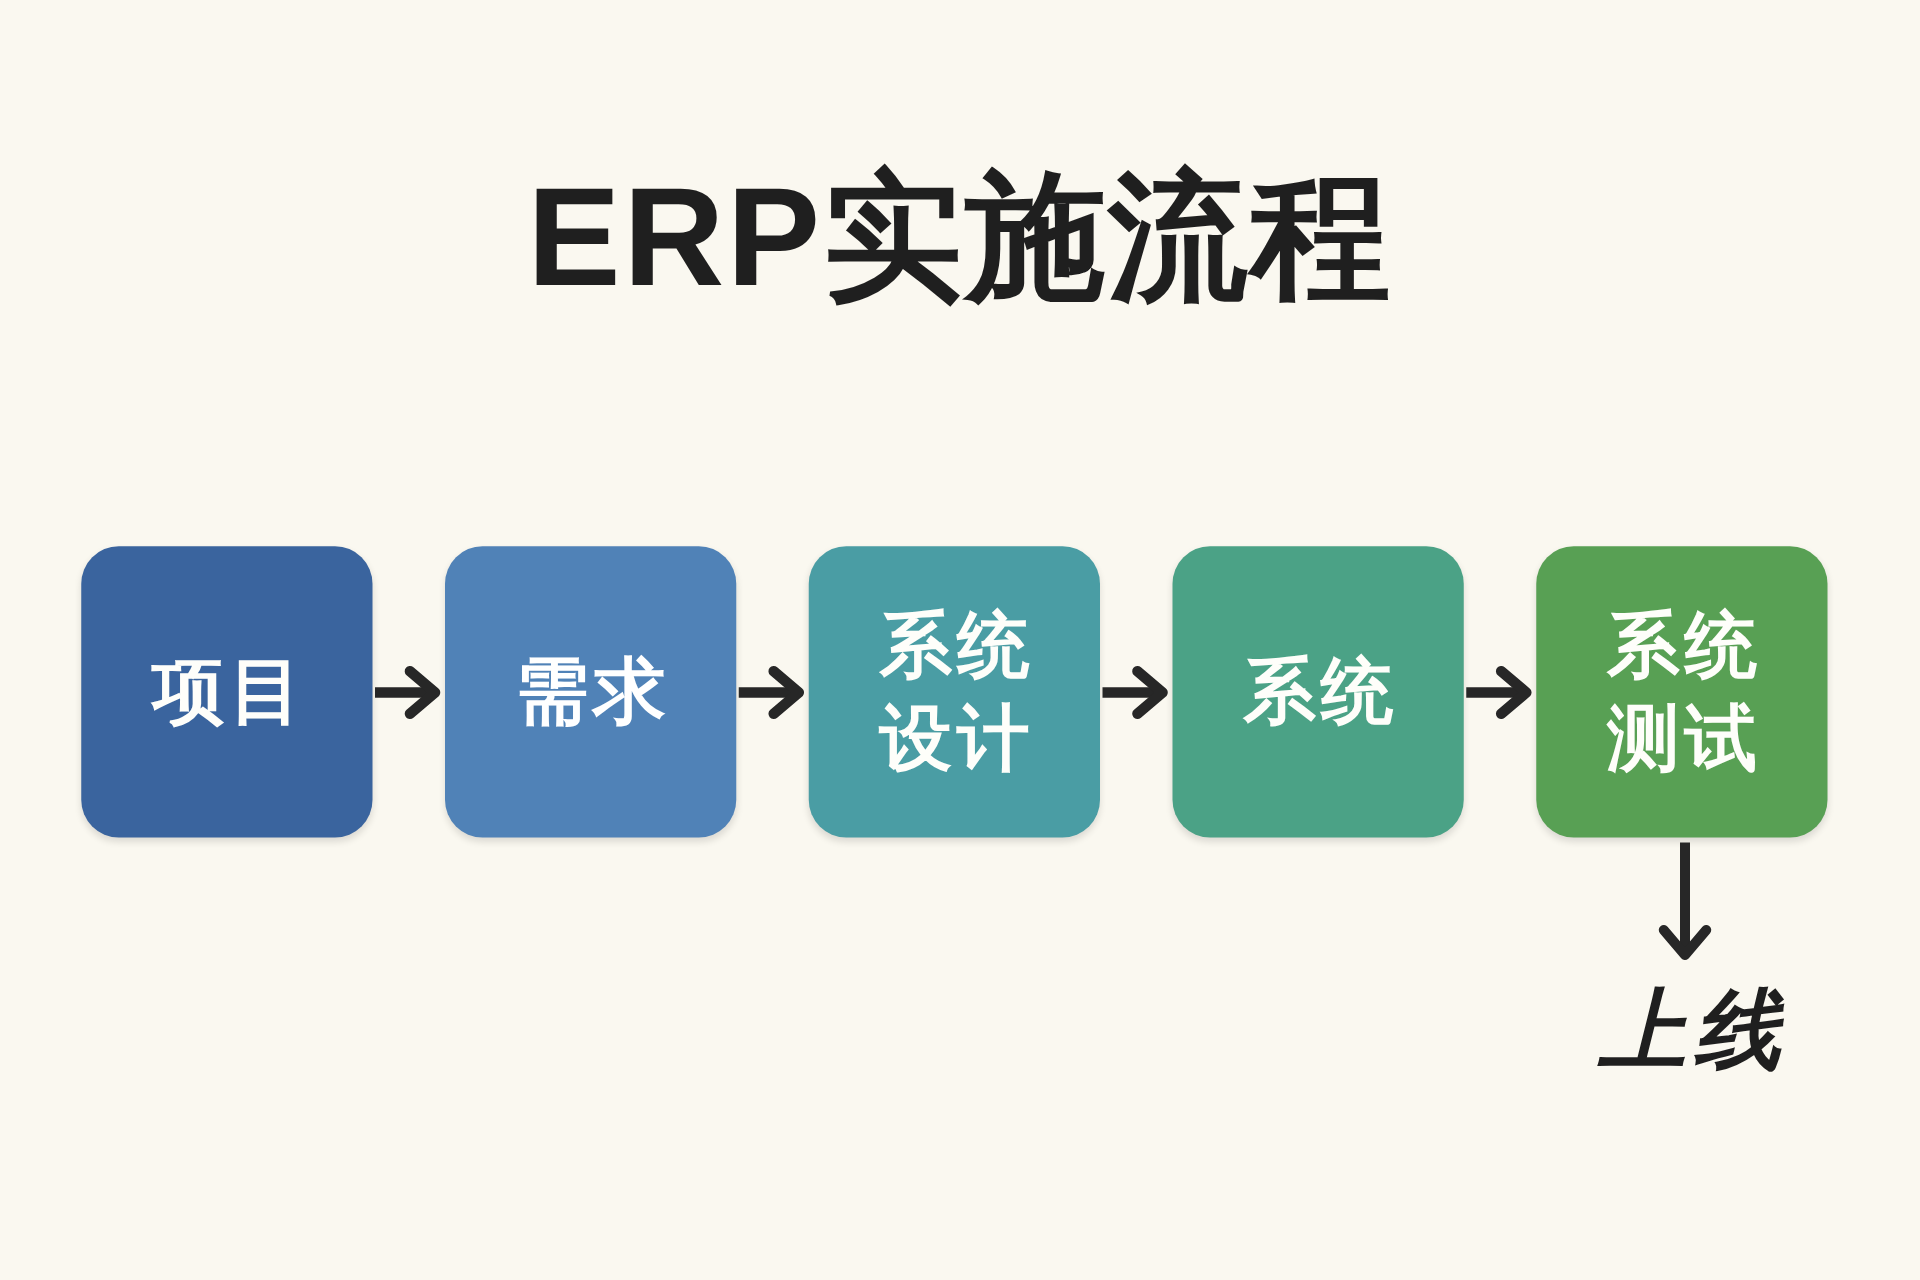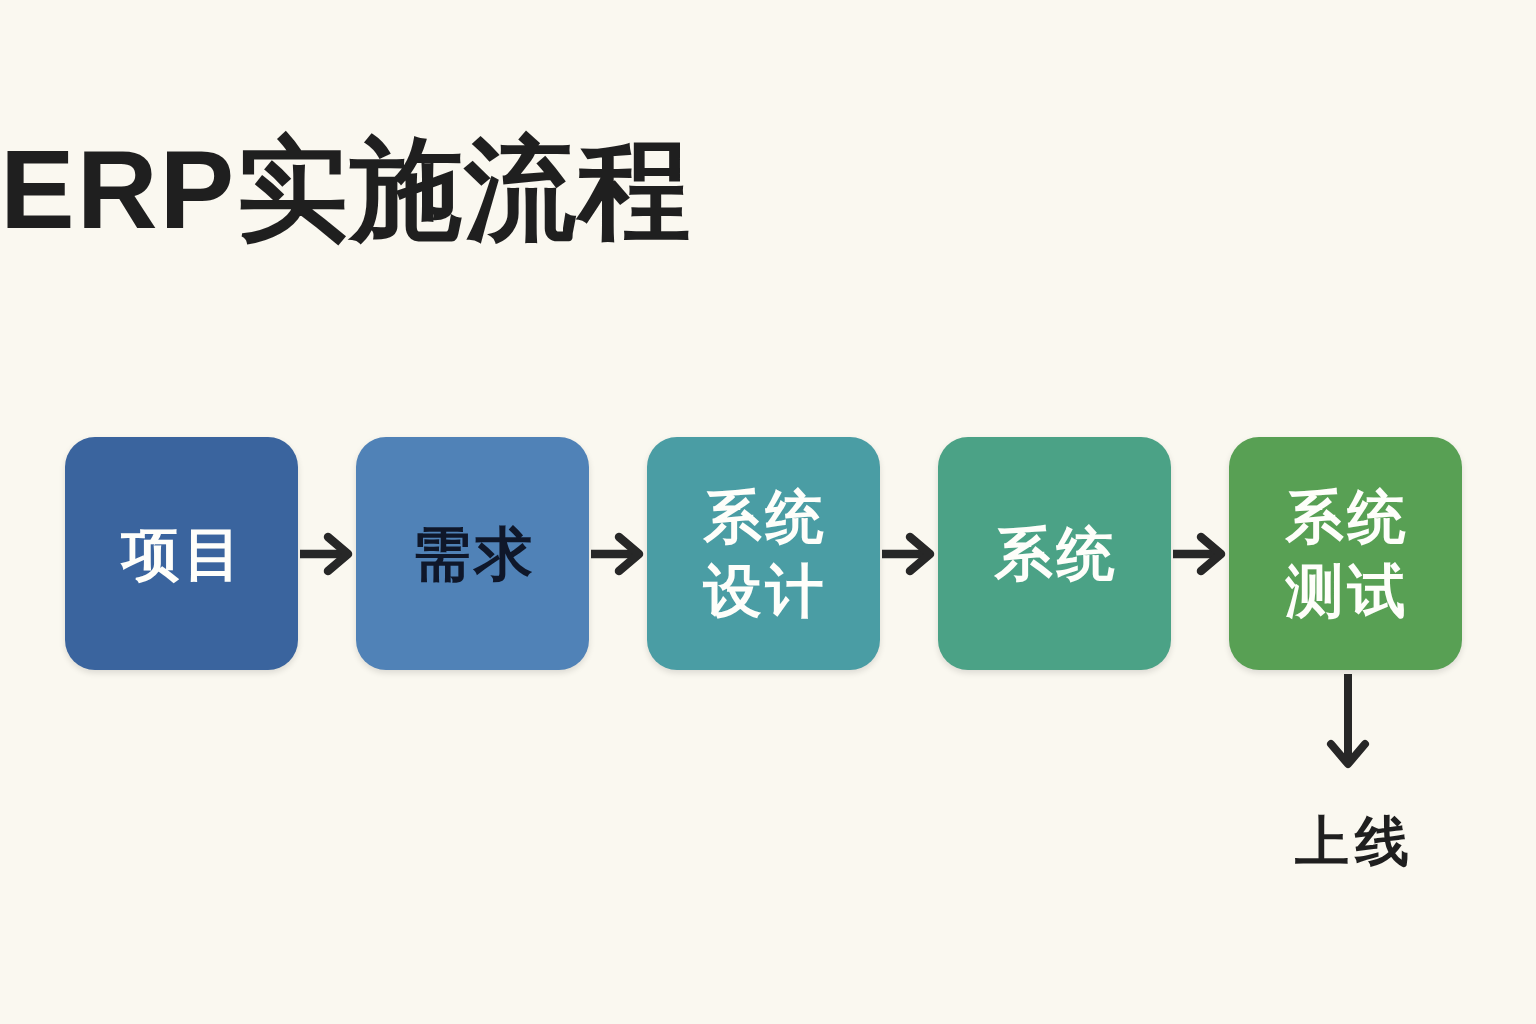--- a/index.html
+++ b/index.html
@@ -12,20 +12,21 @@
     position: relative;
     width: 1536px;
     height: 1024px;
     background: #FAF8F0;
   }
   .title {
     position: absolute;
     top: 128px;
     left: 0;
     width: 100%;
+    text-align: center;
     font-size: 112px;
     font-weight: 800;
     letter-spacing: 2px;
     color: #1F1F1F;
     line-height: 1.1;
   }
   .flow-row {
     position: absolute;
     left: 65px;
     top: 437px;
@@ -68,28 +69,29 @@
     position: absolute;
     left: 1348px;
     top: 673px;
     transform: translateX(-50%);
     color: #272727;
   }
   .arrow-down svg { display: block; }
   .final-label {
     position: absolute;
     left: 1352px;
-    top: 806px;
+    top: 778px;
     transform: translateX(-50%);
-    font-size: 54px;
+    font-size: 70px;
     font-weight: 800;
     letter-spacing: 6px;
     text-indent: 6px;
     color: #1F1F1F;
     white-space: nowrap;
+    font-style: italic;
   }
 </style>
 </head>
 <body>
 
 <div class="canvas" style="background-color: rgb(250, 248, 240);">
 
   <h1 class="title" style="color: rgb(31, 31, 31);">ERP实施流程</h1>
 
   <div class="flow-row">
@@ -101,21 +103,21 @@
     </div>
 
     <div class="arrow-h" style="color: rgb(39, 39, 39);">
       <svg width="56" height="46" viewBox="0 0 56 46" fill="none">
         <line x1="1" y1="23" x2="46" y2="23" stroke="currentColor" stroke-width="8.5"></line>
         <polyline points="29,6 49,23 29,40" stroke="currentColor" stroke-width="8.5" fill="none" stroke-linecap="round" stroke-linejoin="round"></polyline>
       </svg>
     </div>
 
     <div class="step-box" style="background-color: rgb(80, 130, 183);">
-      <div class="step-label" style="color: #0f172a;">
+      <div class="step-label" style="color: #ffffff;">
         <span>需求</span>
       </div>
     </div>
 
     <div class="arrow-h" style="color: rgb(39, 39, 39);">
       <svg width="56" height="46" viewBox="0 0 56 46" fill="none">
         <line x1="1" y1="23" x2="46" y2="23" stroke="currentColor" stroke-width="8.5"></line>
         <polyline points="29,6 49,23 29,40" stroke="currentColor" stroke-width="8.5" fill="none" stroke-linecap="round" stroke-linejoin="round"></polyline>
       </svg>
     </div>

